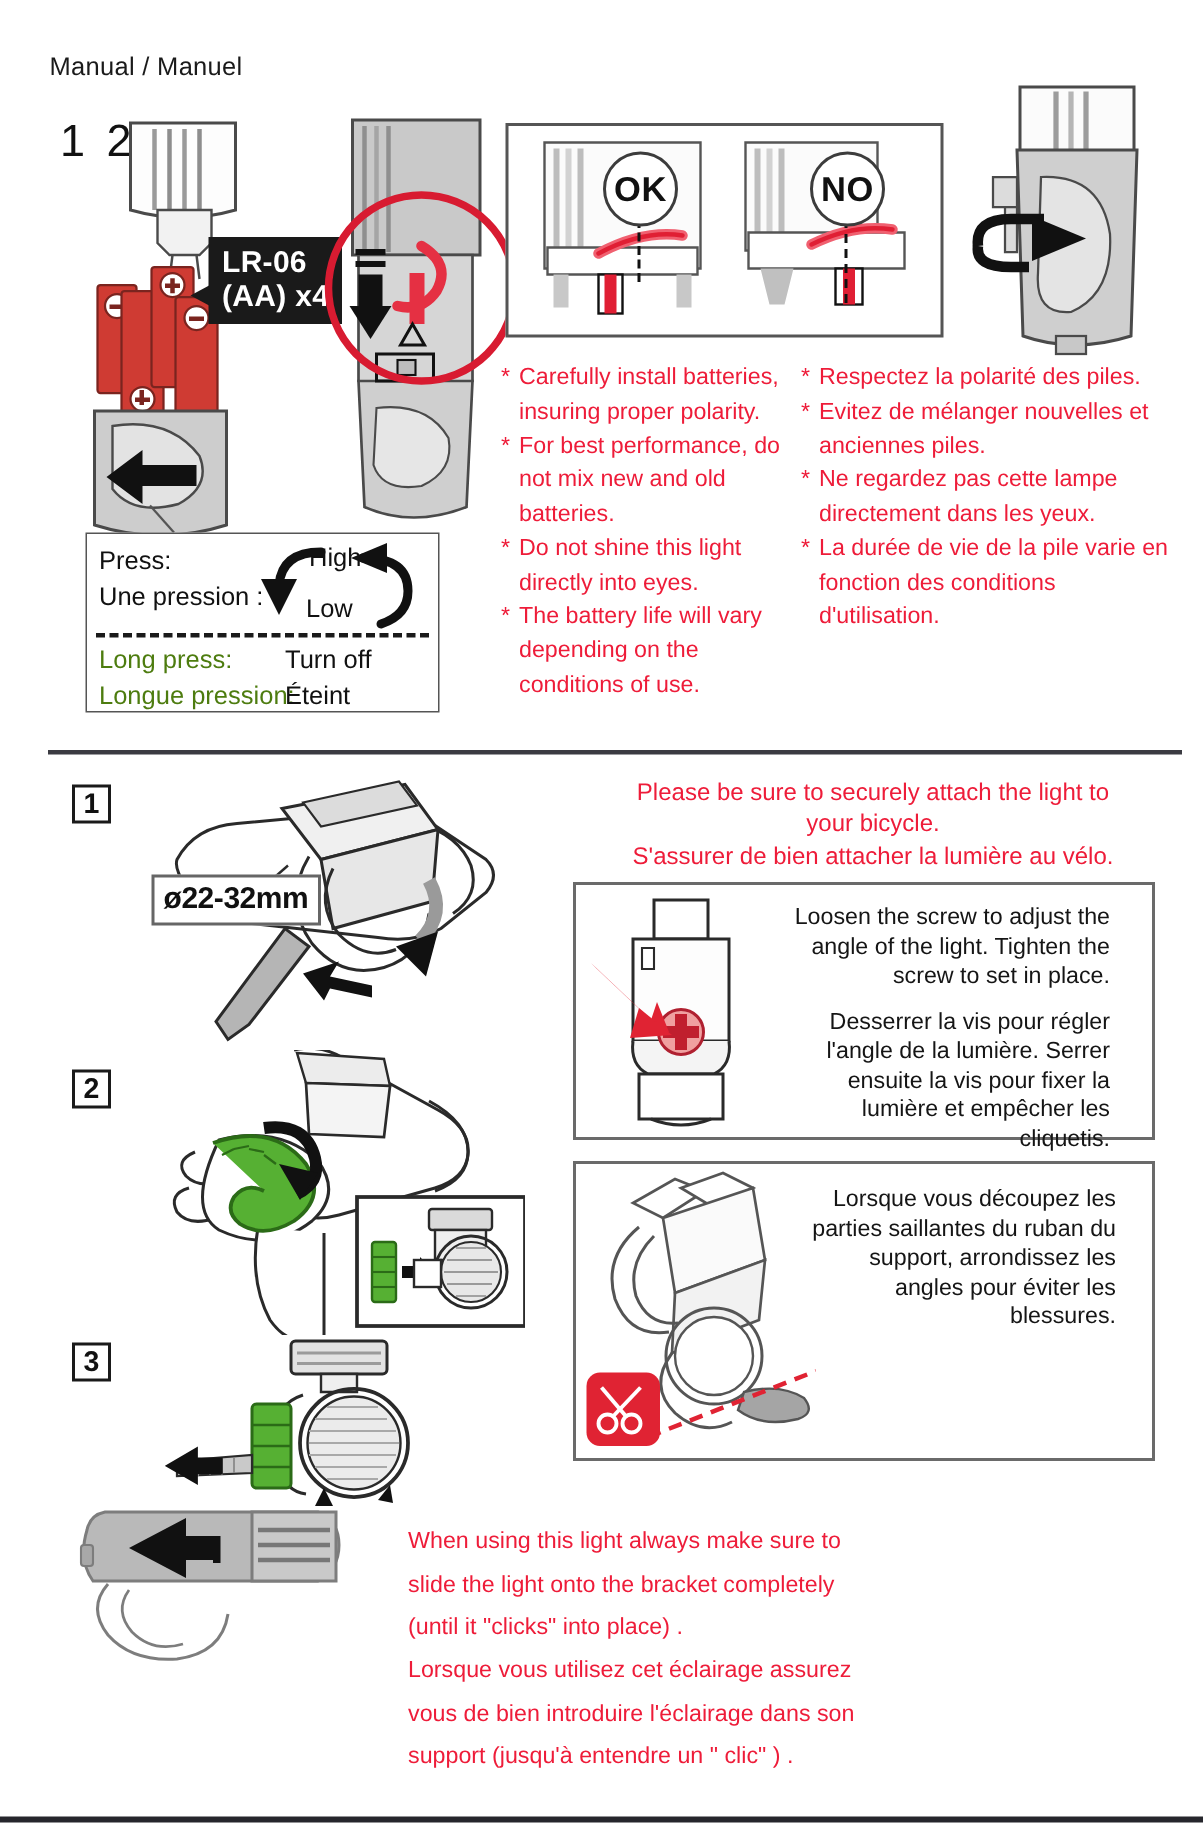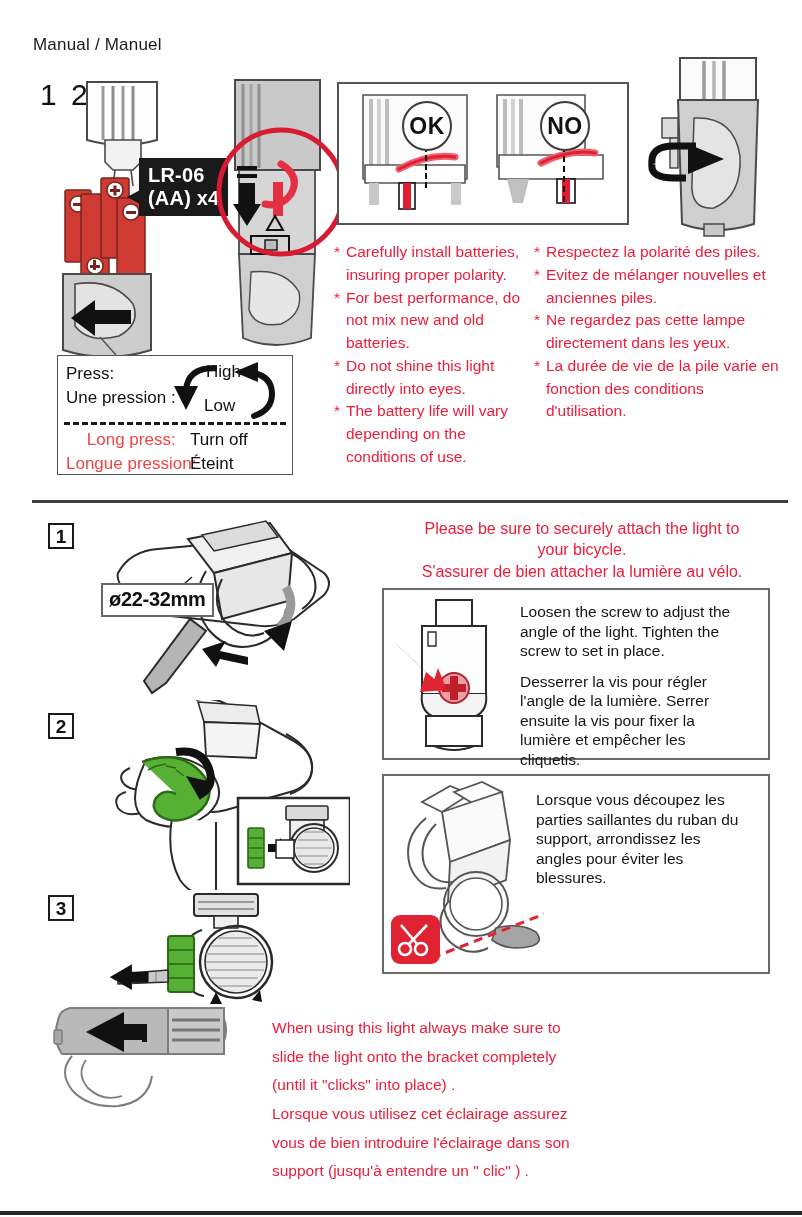--- a/index.html
+++ b/index.html
@@ -117,21 +117,21 @@
     position: absolute; left: 6px; right: 6px; top: 66px;
     border-top: 3px dashed #1a1a1a;
   }
   #press-box .hi {
     position: absolute; left: 148px; top: 6px; font-size: 17px; color:#111;
   }
   #press-box .lo {
     position: absolute; left: 146px; top: 40px; font-size: 17px; color:#111;
   }
   #press-box .bot {
-    position: absolute; left: 8px; top: 72px; font-size: 17px; line-height: 1.42; color:#ef4444;text-align:center;
+    position: absolute; left: 8px; top: 72px; font-size: 17px; line-height: 1.42; color:#4d7c0f;
   }
   #press-box .bot-val {
     position: absolute; left: 132px; top: 72px; font-size: 17px; line-height: 1.42; color:#111;
   }
   
   #press-connector {
     position: absolute;
     left: 96px; top: 336px;
     width: 22px; height: 20px;
   }
@@ -183,21 +183,21 @@
     background: #fff;
   }
   #screw-box { left: 382px; top: 588px; width: 388px; height: 172px; }
   #cut-box   { left: 382px; top: 774px; width: 388px; height: 200px; }
   .info-text {
     position: absolute;
     font-size: 15.5px;
     line-height: 1.26;
     color: #151515;
   }
-  .info-text p { margin: 0 18px 11px 0; }
+  .info-text p { margin: 0 18px 11px 0; text-align: right; }
   .info-text p:last-child { margin-bottom: 0; }
 
   
   #diam-label {
     position: absolute;
     left: 101px; top: 583px;
     border: 2px solid #666;
     background: #fff;
     font-size: 20px;
     font-weight: 700;

